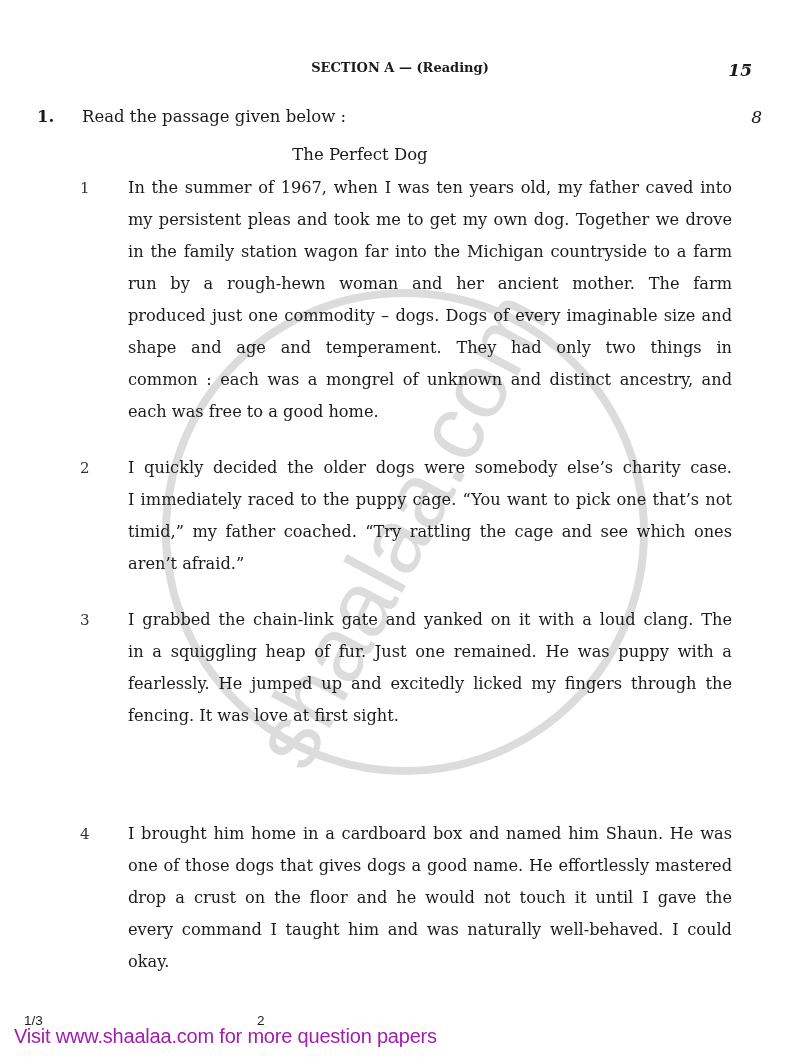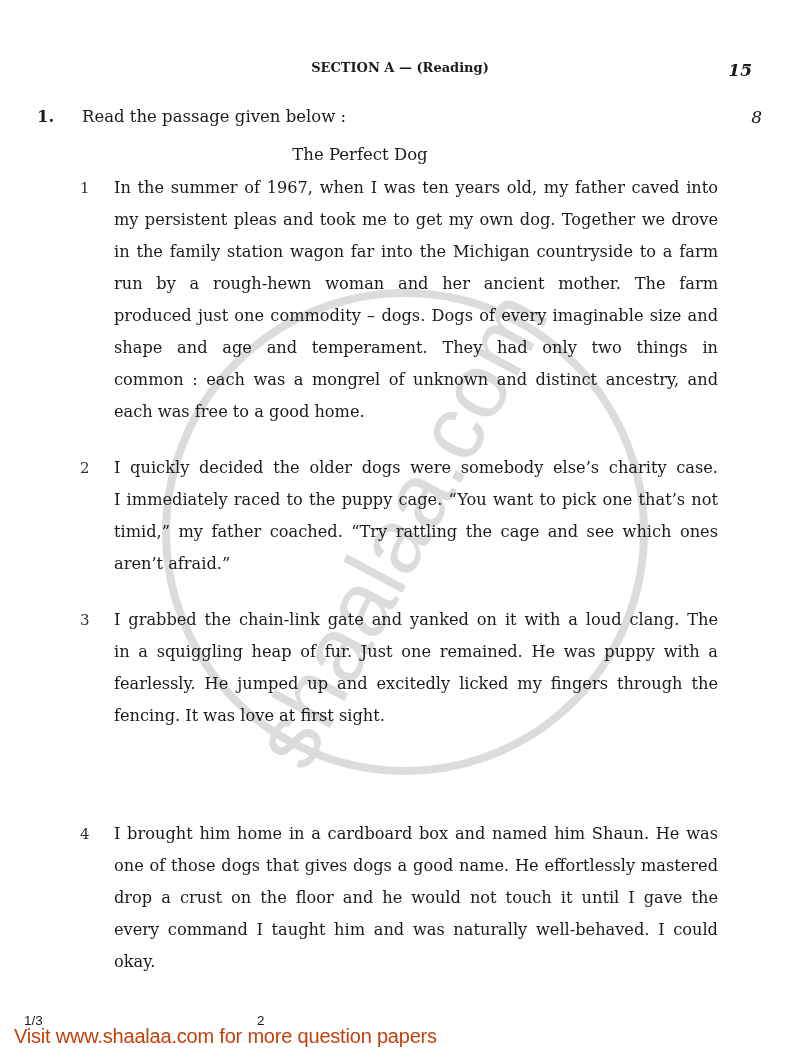--- a/index.html
+++ b/index.html
@@ -19,29 +19,29 @@
   .q-num { position: absolute; left: 37px; font-weight: bold; }
   .q-text { position: absolute; left: 82px; }
   .q-marks { position: absolute; right: 38px; font-style: italic; font-size: 17px; }
 
   .passage-title { position: absolute; top: 145px; left: 0; width: 720px; text-align: center;
     font-family: "DejaVu Serif", "Liberation Serif", serif; font-size: 16.5px; z-index: 1; }
 
   .para { position: absolute; left: 80px; width: 640px; z-index: 1;
     font-family: "DejaVu Serif", "Liberation Serif", serif; font-size: 16.2px; line-height: 32px; }
   .para-num { position: absolute; left: 0; top: 0; width: 24px; font-size: 15px; color: #333; }
-  .para-body { margin-left: 34px; width: 604px; }
+  .para-body { margin-left: 48px; width: 604px; }
   .para-line { display: block; text-align: justify; text-align-last: justify; white-space: nowrap; height: 32px; overflow: visible; }
   .para-line.last { text-align-last: left; }
 
   .footer-pageno { position: absolute; font-family: "Liberation Sans", "DejaVu Sans", sans-serif; font-size: 13.5px; z-index: 2; }
   .footer-left { left: 24px; top: 1013px; }
   .footer-center { left: 257px; top: 1013px; }
   .footer-visit { position: absolute; left: 14px; top: 1025px; font-family: "Liberation Sans", "DejaVu Sans", sans-serif;
-    font-size: 20px; color: #c2410c; z-index: 1; letter-spacing: -0.2px; }
+    font-size: 20px; color: #a21caf; z-index: 1; letter-spacing: -0.2px; }
 </style>
 </head>
 <body>
 
 <div class="page">
 
   <div class="watermark">
     <svg viewBox="0 0 488 488" xmlns="http://www.w3.org/2000/svg">
       <circle cx="244" cy="244" r="239" fill="none" stroke="#dcdcdc" stroke-width="8"></circle>
       <text id="wm-text" x="244" y="270" text-anchor="middle" font-family="Liberation Sans, DejaVu Sans, sans-serif" font-size="92" fill="#dcdcdc" transform="rotate(-62 244 244)">shaalaa.com</text>

